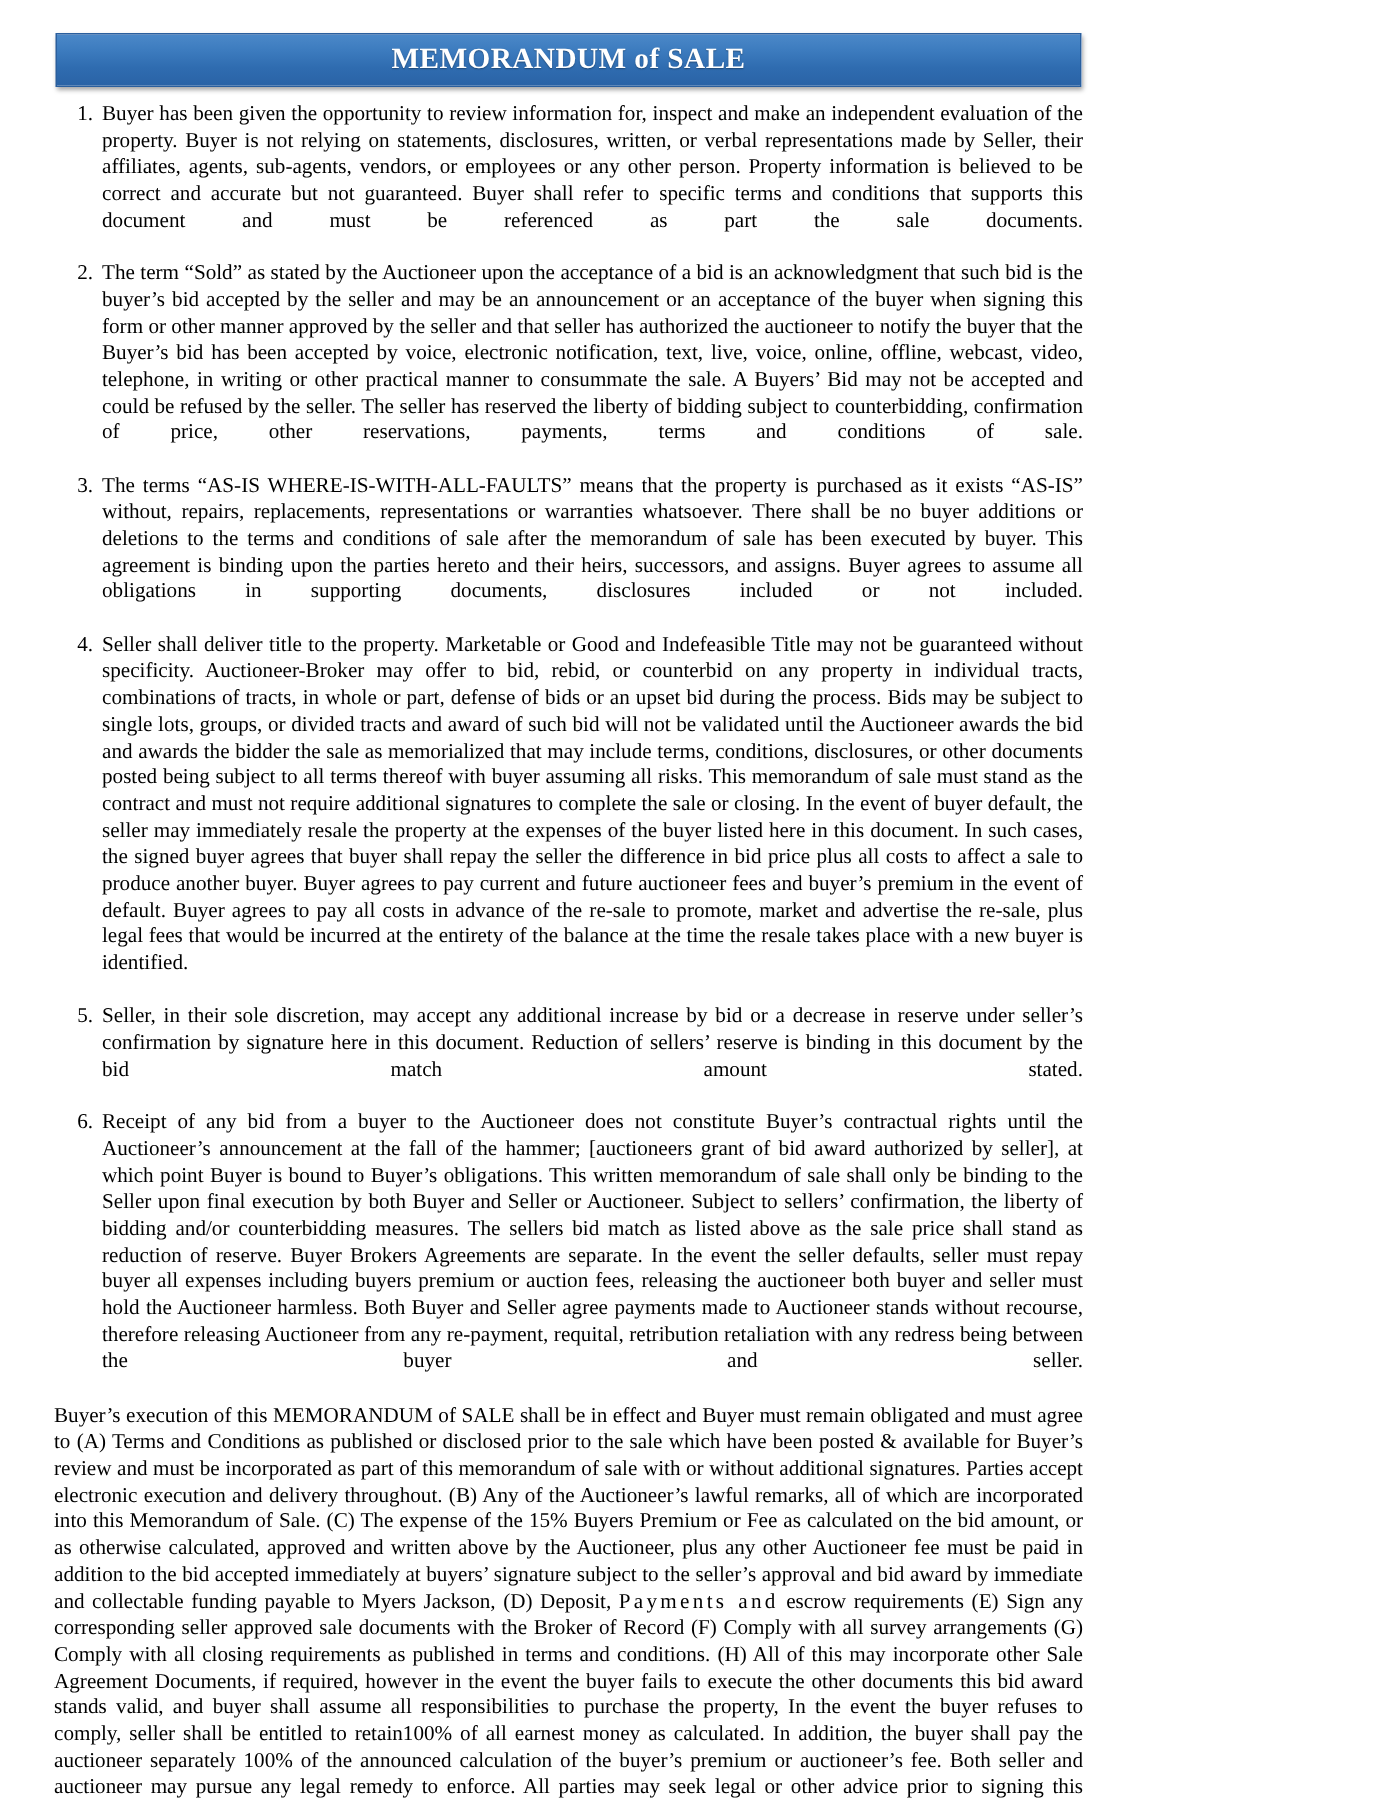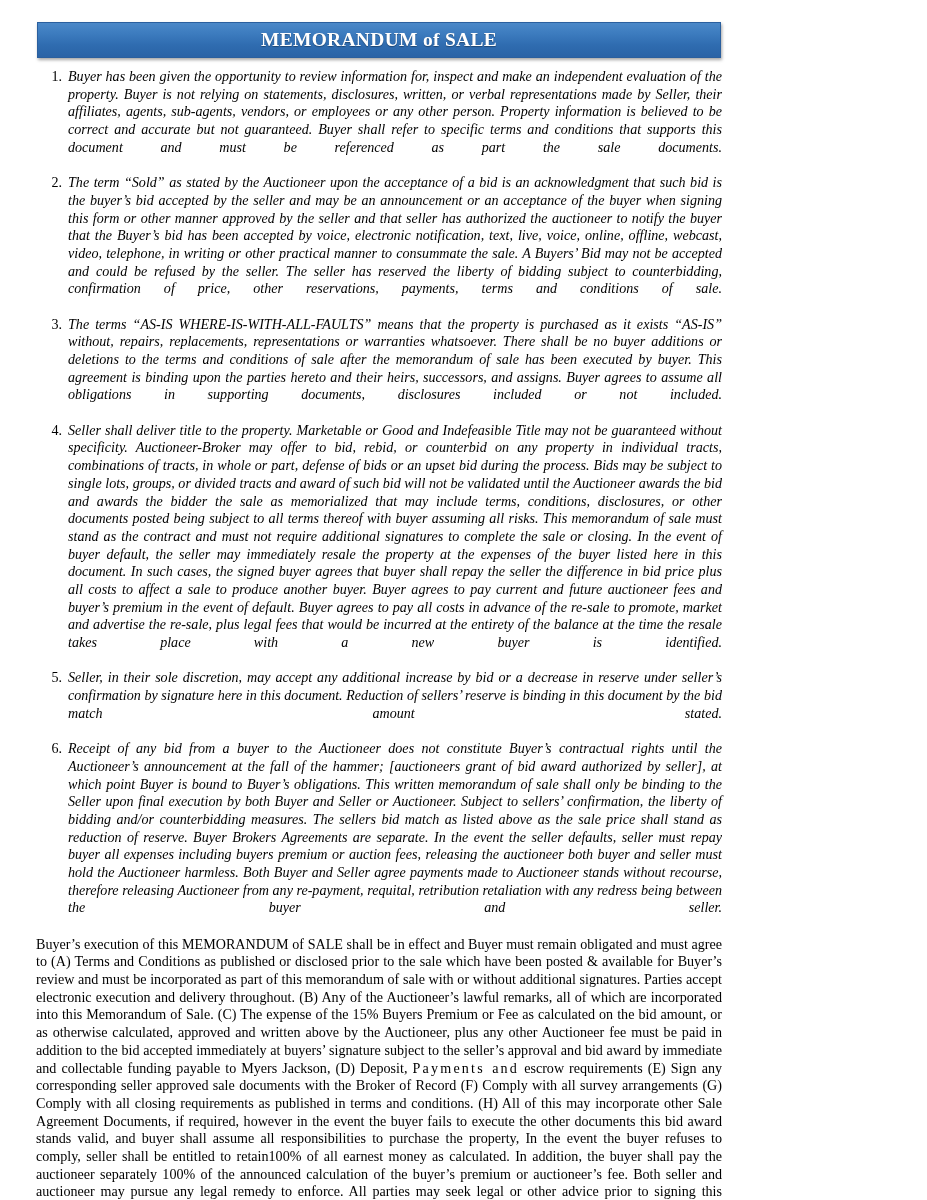--- a/index.html
+++ b/index.html
@@ -72,21 +72,20 @@
     position: absolute;
     left: 6px;
     top: 0;
     width: 20px;
     text-align: right;
   }
   .clause-text {
     display: block;
     text-align: justify;
     text-justify: inter-word;
-    font-style: italic;
   }
   
   .clause-text::after {
     content: "";
     display: inline-block;
     width: 100%;
   }
 
   .final-para {
     margin-top: 1px;

